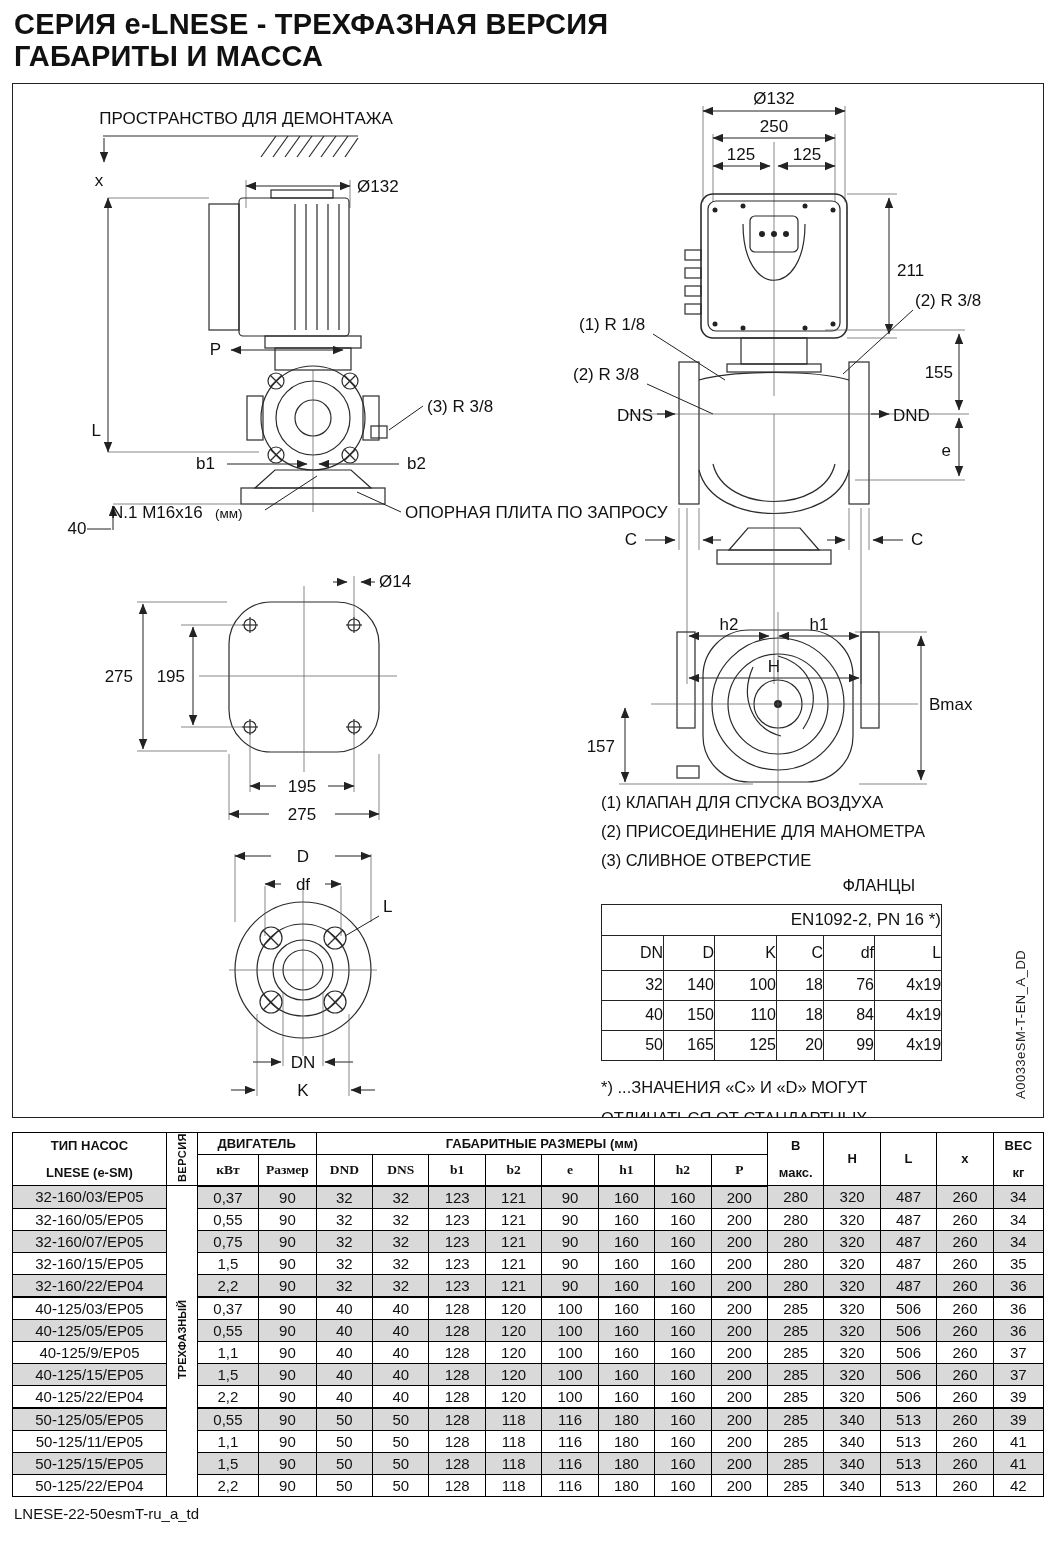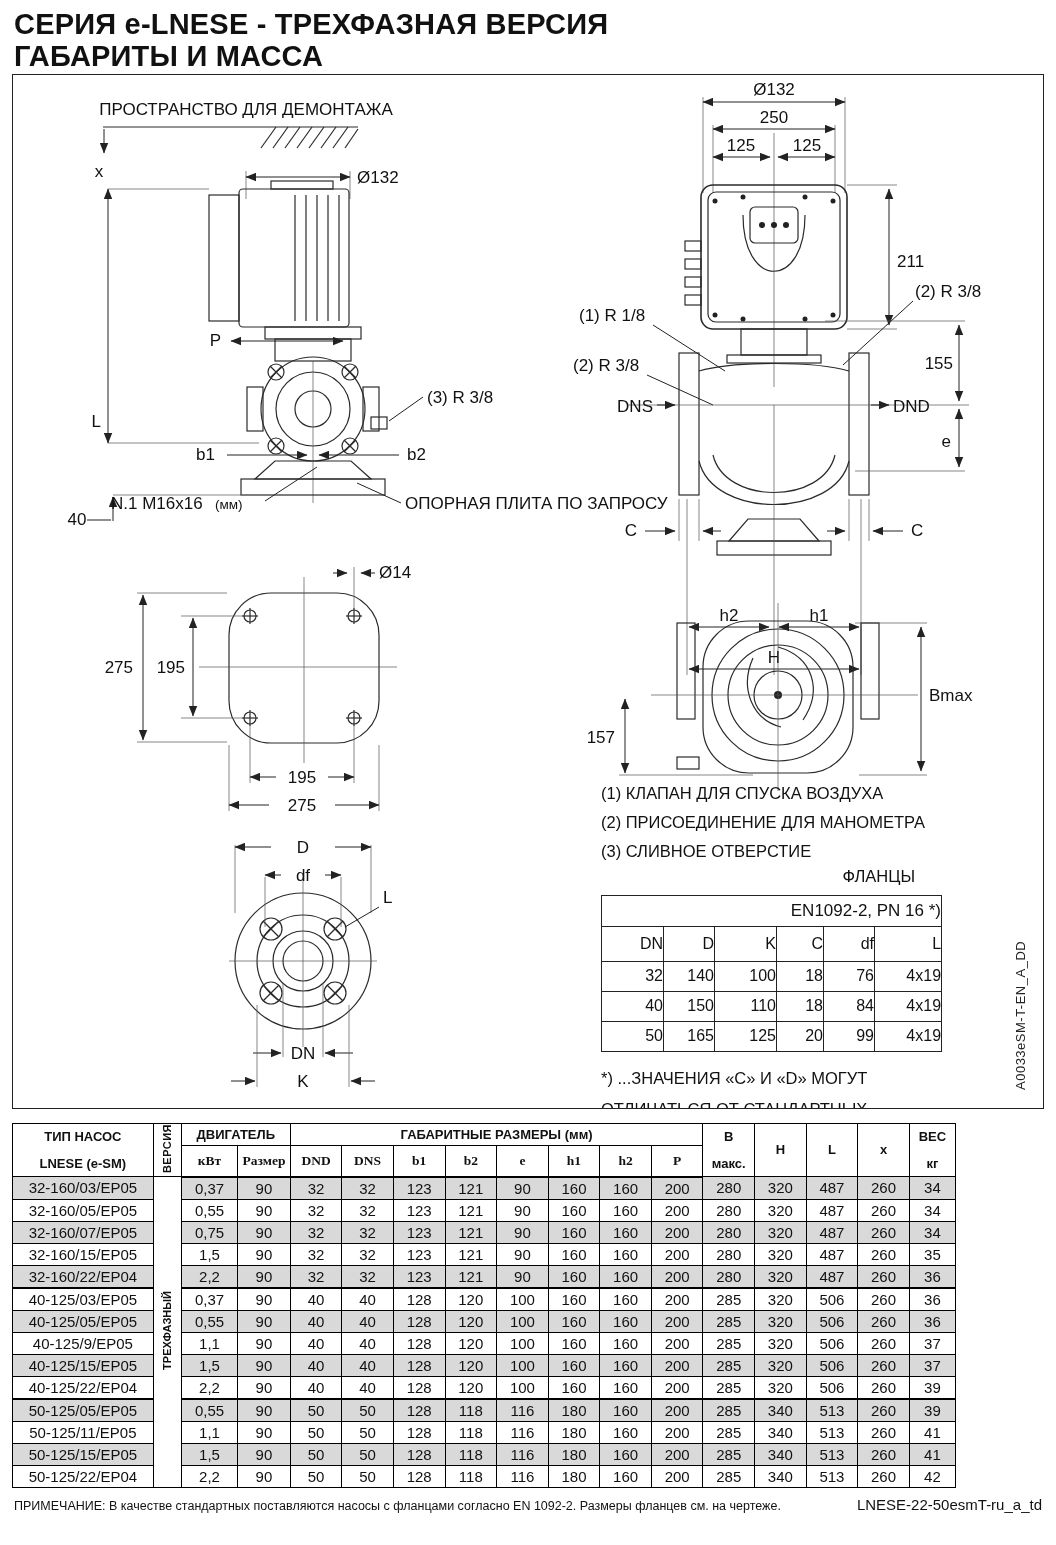--- a/index.html
+++ b/index.html
@@ -1,36 +1,36 @@
 <!DOCTYPE html>
 <html><head>
 <meta charset="utf-8">
 <style>
   html,body{margin:0;padding:0;background:#fff;}
   body{width:1056px;height:1545px;font-family:"Liberation Sans",sans-serif;color:#111;position:relative;}
-  .page-title{margin:8px 0 1px 14px;font-weight:bold;font-size:29px;line-height:1.12;letter-spacing:0.2px;}
+  .page-title{margin:8px 0 10px 14px;font-weight:bold;font-size:29px;line-height:1.12;letter-spacing:0.2px;}
   .draw-panel{position:relative;margin:0 12px;height:1035px;border:1.5px solid #222;box-sizing:border-box;background:#fff;overflow:hidden;}
   .draw-panel svg{position:absolute;left:0;top:0;}
   svg text{font-family:"Liberation Sans",sans-serif;fill:#111;stroke:none;font-size:17px;}
   svg text.small{font-size:13.5px;}
   svg .ln{stroke:#2b2b2b;stroke-width:1.2;fill:none;}
   svg .thick{stroke:#2b2b2b;stroke-width:1.6;fill:none;}
   svg .dim{stroke:#222;stroke-width:1;fill:none;}
   svg .cl{stroke:#555;stroke-width:0.7;fill:none;}
   svg .dot{fill:#222;stroke:none;}
   .notes{position:absolute;left:588px;top:704px;font-size:16.5px;line-height:29px;white-space:nowrap;}
   .flanges-title{position:absolute;left:560px;top:792px;width:342px;text-align:right;font-size:16.5px;}
   .flange-table{position:absolute;left:588px;top:820px;width:340px;border-collapse:collapse;table-layout:fixed;}
   .flange-table td,.flange-table th{border:1px solid #222;text-align:right;font-weight:normal;font-size:16px;padding:0;}
   .flange-table .ft-title{height:30px;font-size:17px;}
   .flange-table thead th{height:34px;}
   .flange-table tbody td{height:29px;}
   .flange-note{position:absolute;left:588px;top:988px;font-size:16.5px;line-height:31px;white-space:nowrap;}
   .side-code{position:absolute;left:1000px;top:855px;height:160px;writing-mode:vertical-rl;transform:rotate(180deg);font-size:13px;color:#222;letter-spacing:0.5px;}
-  .dim-table{margin:14px 12px 0;width:944px;border-collapse:collapse;table-layout:fixed;border:1.5px solid #000;}
+  .dim-table{margin:14px 12px 0;width:1032px;border-collapse:collapse;table-layout:fixed;border:1.5px solid #000;}
   .dim-table th,.dim-table td{border:1px solid #000;text-align:center;padding:0;overflow:hidden;white-space:nowrap;}
   .dim-table thead th{font-weight:bold;font-size:13px;background:#fff;}
   .dim-table thead .tl1{padding-top:4px;}
   .dim-table thead .tl2{padding-top:12px;padding-bottom:3px;}
   .dim-table thead tr.sub th{height:30px;font-size:13.5px;border-bottom:2px solid #000;font-family:Liberation Serif, serif;}
   .dim-table tbody td{font-size:15px;height:21px;}
   .dim-table tbody tr.shade{background:#d9d9d9;}
   .dim-table tbody tr:nth-child(6) td,.dim-table tbody tr:nth-child(11) td{border-top:2.5px solid #000;}
   .vhead{writing-mode:vertical-rl;transform:rotate(180deg);font-size:11px;letter-spacing:0.5px;display:inline-block;}
   td.vcell{background:#fff;}
@@ -724,15 +724,14 @@
         <td>285</td>
         <td>340</td>
         <td>513</td>
         <td>260</td>
         <td>42</td>
       </tr>
     </tbody>
 </table>
 
 <div class="foot">
-  <span class="note">ПРИМЕЧАНИЕ: В качестве стандартных поставляются насосы с фланцами согласно EN 1092-2. Размеры фланцев см. на чертеже.</span>
   <span class="code">LNESE-22-50esmT-ru_a_td</span>
 </div>
 
 </body></html>

